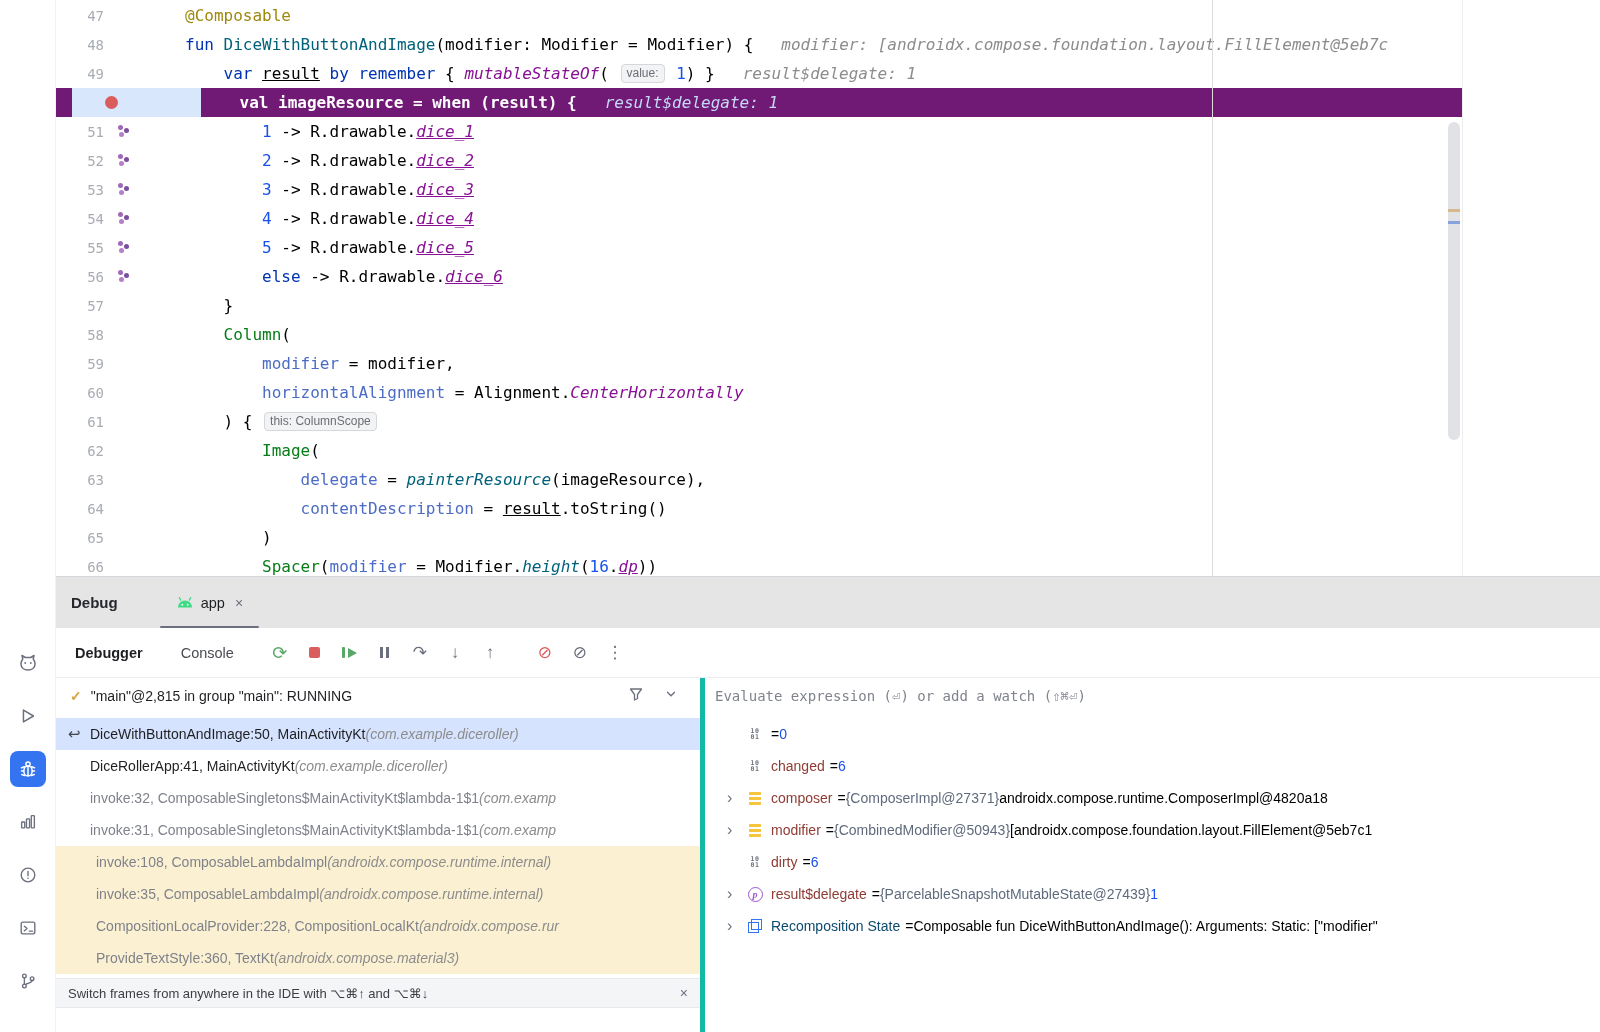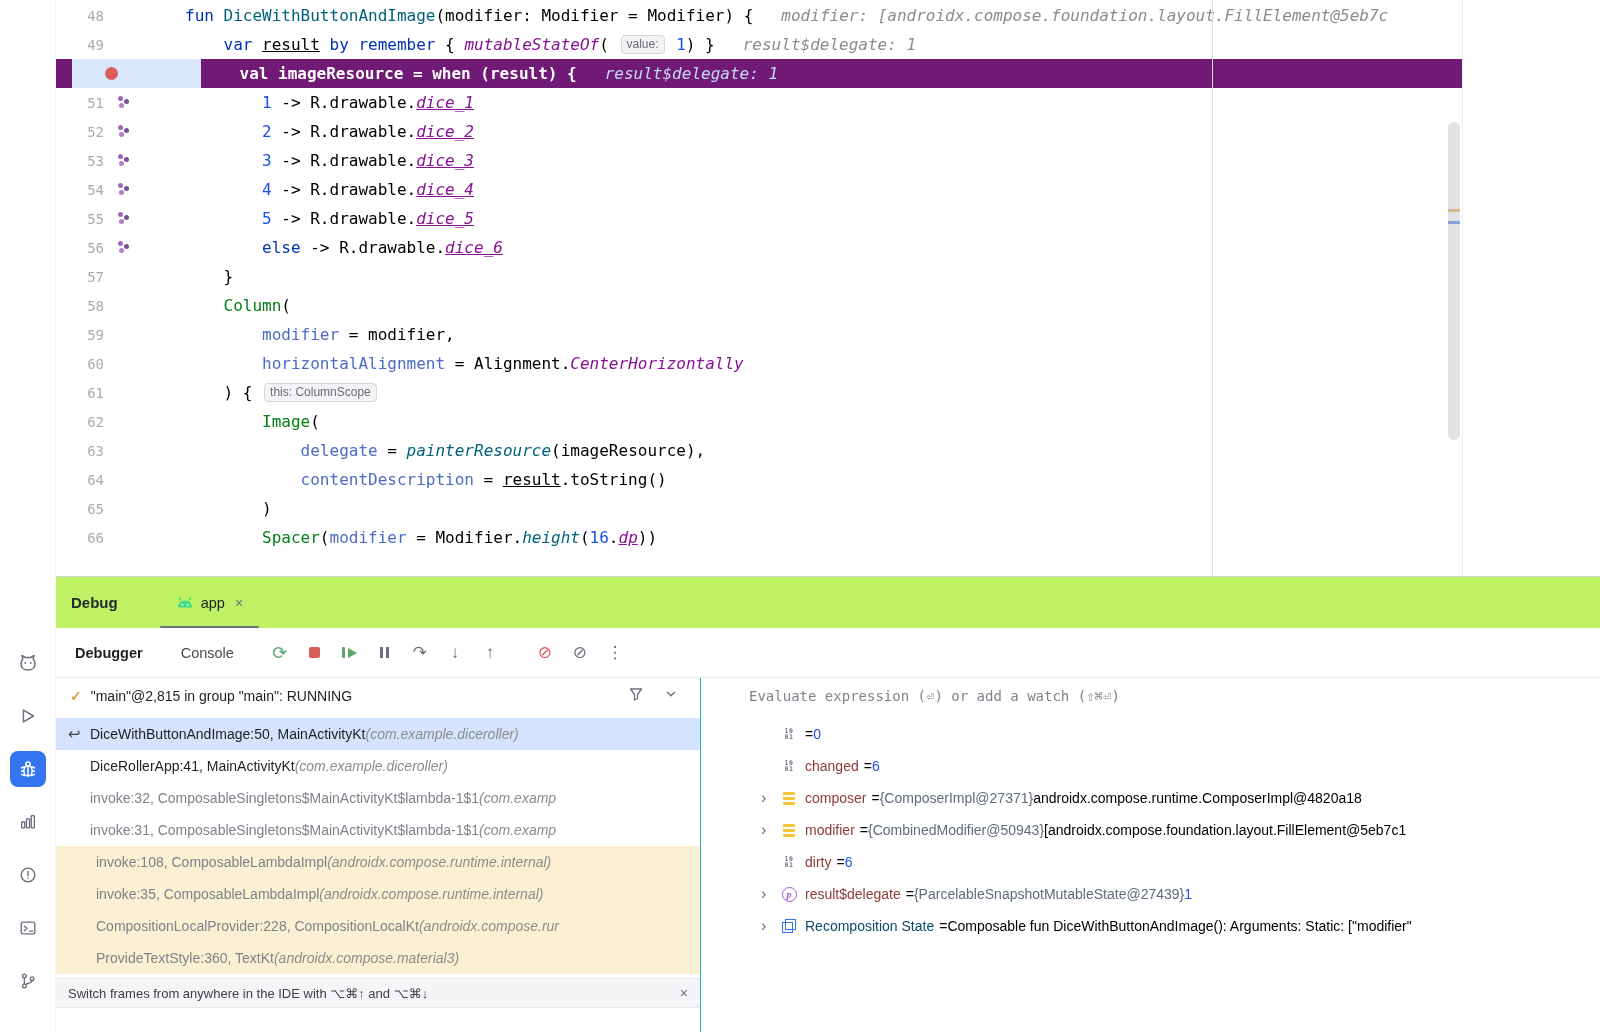--- a/index.html
+++ b/index.html
@@ -54,21 +54,21 @@
             vertical-align:middle; position:relative; top:-1px; margin:0 2px; }
 
   
   #ed-scroll { position:absolute; right:2px; top:0; width:12px; height:576px; z-index:4; }
   #ed-thumb { position:absolute; left:0; right:0; top:122px; height:318px; background:#C9CBD0; opacity:.55; border-radius:6px; }
   .stripe-mark { position:absolute; left:0; right:0; height:3px; }
   #mark-warn { top:209px; background:#E8A33D; }
   #mark-info { top:221px; background:#3574F0; }
 
   
-  #debugHeader { position:absolute; left:56px; top:577px; right:0; height:51px; display:flex; align-items:center; background:#bef264; }
+  #debugHeader { position:absolute; left:56px; top:577px; right:0; height:51px; display:flex; align-items:center; background:#e5e5e5; }
   #debugTitle { margin-left:15px; font-size:15px; font-weight:700; color:#27282E; }
   #appTab { position:relative; margin-left:42px; height:100%; display:flex; align-items:center; padding:0 16px; cursor:pointer;justify-content:space-between; }
   #appTab::after { content:""; position:absolute; left:0; right:0; bottom:0; height:2px; background:#6C707E; border-radius:1px; }
   #appTabLabel { margin-left:7px; font-size:14.5px; color:#1E1F22; }
   .close-x { margin-left:10px; color:#6C707E; font-size:14px; cursor:pointer; }
 
   #debugTabs { position:absolute; left:56px; top:628px; right:0; height:50px; display:flex; align-items:center;
                border-bottom:1px solid #EBECF0; background:#fff; }
   #tabDebugger { margin-left:19px; font-size:14.5px; font-weight:600; color:#1E1F22; cursor:pointer; }
   #tabConsole  { margin-left:38px; font-size:14.5px; color:#494B52; cursor:pointer; }
@@ -99,22 +99,22 @@
   .fmethod { color:#1E1F22; }
   .frow.gray .fmethod, .frow.lib .fmethod { color:#7F828B; }
   .frow.lib { background:#FBF1D2;padding-left:40px; }
   .fpkg { color:#8C8C8C; font-style:italic; }
   #framesBanner { position:absolute; left:0; right:0; top:300px; height:30px; background:#F4F5F7;
                   border-top:1px solid #E8E9EC; border-bottom:1px solid #E8E9EC;
                   display:flex; align-items:center; padding:0 12px; font-size:13px; color:#3C3E45; }
   #framesBanner .spacer { flex:1; }
 
   
-  #varsPanel { position:absolute; left:700px; top:678px; right:0; bottom:0; border-left:1px solid #14b8a6;
-               background:#fff; overflow:hidden;padding-left:38px; }
+  #varsPanel { position:absolute; left:700px; top:678px; right:0; bottom:0; border-left:5px solid #14b8a6;
+               background:#fff; overflow:hidden; }
   #evalRow { height:36px; display:flex; align-items:center; padding-left:10px;
              font:14px "DejaVu Sans Mono", monospace; color:#7F838C; cursor:text; }
   #variables-list { margin-top:4px; }
   .vrow { height:32px; display:flex; align-items:center; padding-left:22px; font-size:14px;
           white-space:nowrap; overflow:hidden; cursor:pointer; }
   .vchev { width:20px; color:#6C707E; font-size:16px; flex:none; }
   .vic { width:16px; height:16px; margin-right:8px; flex:none; display:flex; align-items:center;
          justify-content:center; position:relative; }
   .vic-primitive { font:bold 6.5px/6px "DejaVu Sans Mono", monospace; color:#6C707E; white-space:pre; letter-spacing:.5px; }
   .vic-object::before { content:""; width:12px; height:13px; border-radius:1px;
@@ -180,20 +180,27 @@
       <path d="M7 7.5v7M15.5 10.5c0 2.8-4.2 2.4-6.5 4"></path>
     </svg>
   </div>
 </div>
 
 <div id="topArea">
   <div id="editor">
     <div id="code-lines">
         <div class="line">
           <div class="gutter">
+            <span class="lnum">47</span>
+            <span class="gicon"></span>
+          </div>
+          <div class="codecell"><span class="tk-ann">@Composable</span></div>
+        </div>
+        <div class="line">
+          <div class="gutter">
             <span class="lnum">48</span>
             <span class="gicon"></span>
           </div>
           <div class="codecell"><span class="tk-kw">fun </span><span class="tk-fnd">DiceWithButtonAndImage</span><span class="tk-pl">(modifier: Modifier = Modifier) {</span><span class="hint tk-hint">modifier: [androidx.compose.foundation.layout.FillElement@5eb7c</span></div>
         </div>
         <div class="line">
           <div class="gutter">
             <span class="lnum">49</span>
             <span class="gicon"></span>
           </div>

